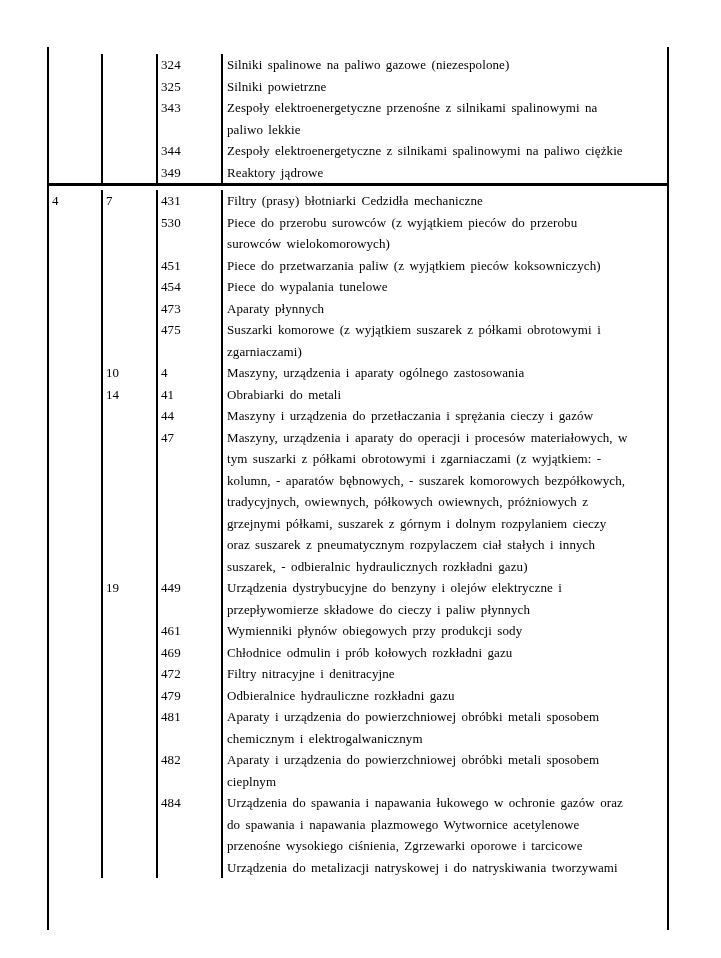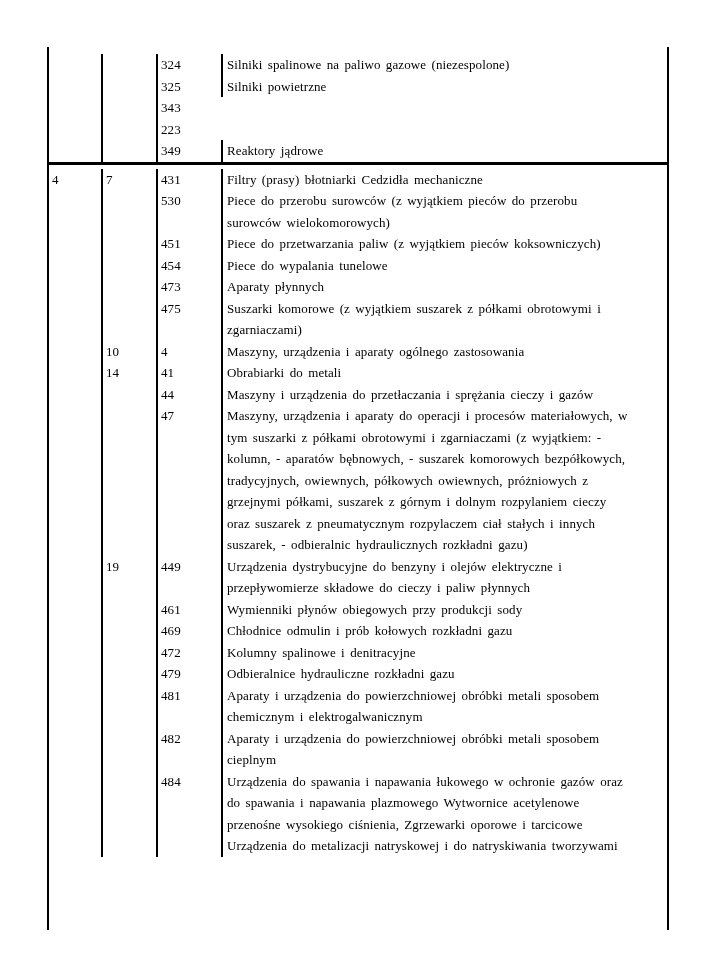--- a/index.html
+++ b/index.html
@@ -16,21 +16,21 @@
     left: 47px; top: 47px;
     width: 622px; height: 883px;
     overflow: hidden;
     border-left: 2px solid #000;
     border-right: 2px solid #000;
     background: #ffffff;
   }
   .section { width: 100%; }
   .section.sec-0 { padding-top: 7px; }
   .section.sec-1 { border-top: 3px solid #000; padding-top: 4px; }
-  .row { display: flex; align-items: stretch; width: 100%; }
+  .row { display: flex; align-items: stretch; width: 100%; justify-content: center; }
   .cell {
     font-size: 13px;
     line-height: 21.5px;
     word-spacing: 2px;
     letter-spacing: 0.1px;
   }
   .c-group    { flex: 0 0 52px;  padding-left: 3px; }
   .c-subgroup { flex: 0 0 55px;  padding-left: 3px; border-left: 2px solid #000; }
   .c-code     { flex: 0 0 65px;  padding-left: 3px; border-left: 2px solid #000; }
   .c-description {
@@ -54,25 +54,28 @@
       <div class="row">
         <div class="cell c-group"></div>
         <div class="cell c-subgroup"></div>
         <div class="cell c-code">325</div>
         <div class="cell c-description">Silniki powietrzne</div>
       </div>
       <div class="row">
         <div class="cell c-group"></div>
         <div class="cell c-subgroup"></div>
         <div class="cell c-code">343</div>
-      </div>
-      <div class="row">
-        <div class="cell c-group"></div>
-        <div class="cell c-subgroup"></div>
-        <div class="cell c-code">223</div>
+        <div class="cell c-description">Zespoły elektroenergetyczne przenośne z silnikami spalinowymi na
+paliwo lekkie</div>
+      </div>
+      <div class="row">
+        <div class="cell c-group"></div>
+        <div class="cell c-subgroup"></div>
+        <div class="cell c-code">344</div>
+        <div class="cell c-description">Zespoły elektroenergetyczne z silnikami spalinowymi na paliwo ciężkie</div>
       </div>
       <div class="row">
         <div class="cell c-group"></div>
         <div class="cell c-subgroup"></div>
         <div class="cell c-code">349</div>
         <div class="cell c-description">Reaktory jądrowe</div>
       </div>
     </div>
     <div class="section sec-1">
       <div class="row">
@@ -159,21 +162,21 @@
       <div class="row">
         <div class="cell c-group"></div>
         <div class="cell c-subgroup"></div>
         <div class="cell c-code">469</div>
         <div class="cell c-description">Chłodnice odmulin i prób kołowych rozkładni gazu</div>
       </div>
       <div class="row">
         <div class="cell c-group"></div>
         <div class="cell c-subgroup"></div>
         <div class="cell c-code">472</div>
-        <div class="cell c-description">Kolumny spalinowe i denitracyjne</div>
+        <div class="cell c-description">Filtry nitracyjne i denitracyjne</div>
       </div>
       <div class="row">
         <div class="cell c-group"></div>
         <div class="cell c-subgroup"></div>
         <div class="cell c-code">479</div>
         <div class="cell c-description">Odbieralnice hydrauliczne rozkładni gazu</div>
       </div>
       <div class="row">
         <div class="cell c-group"></div>
         <div class="cell c-subgroup"></div>

